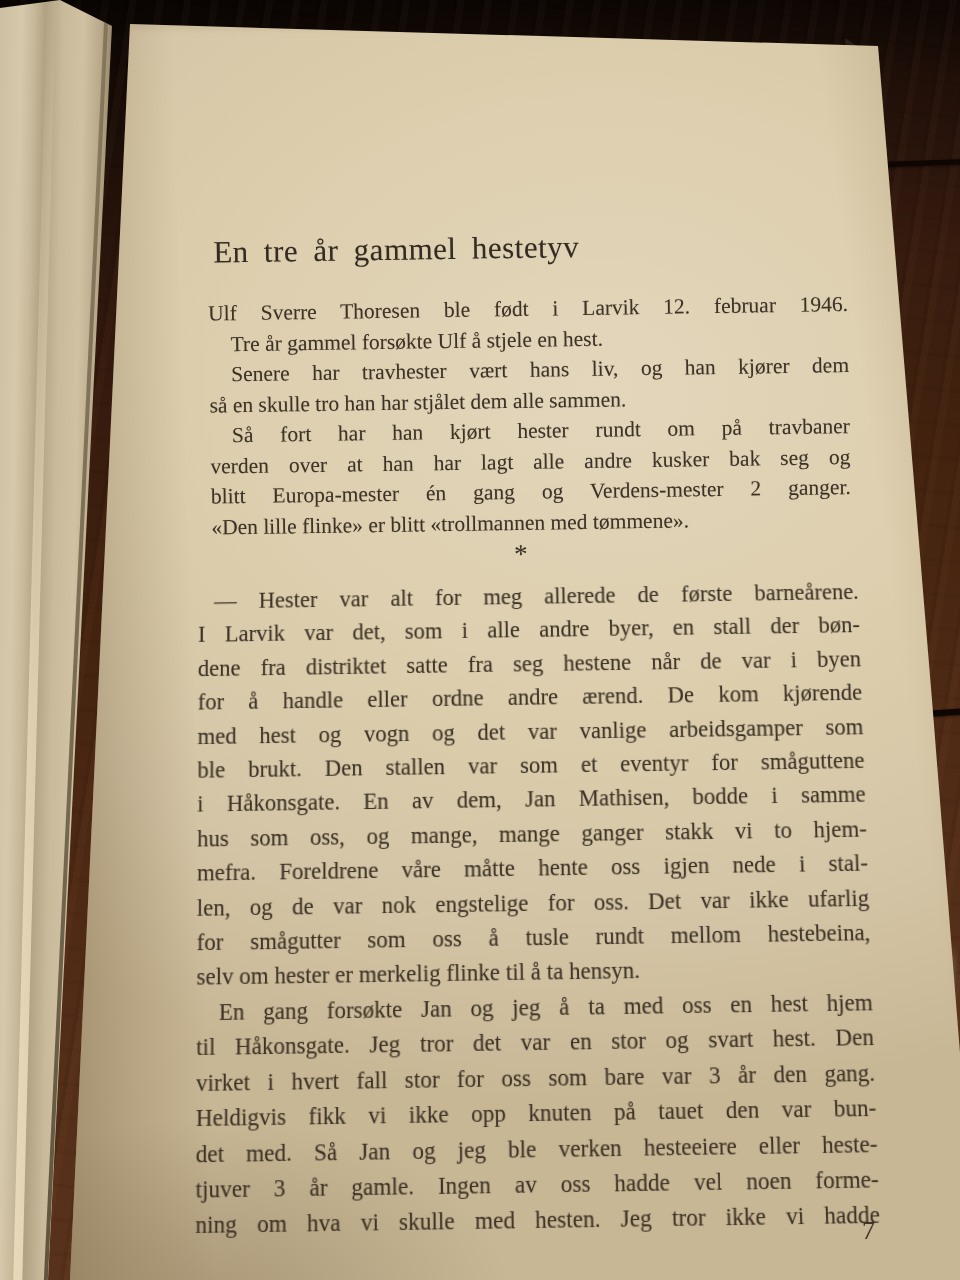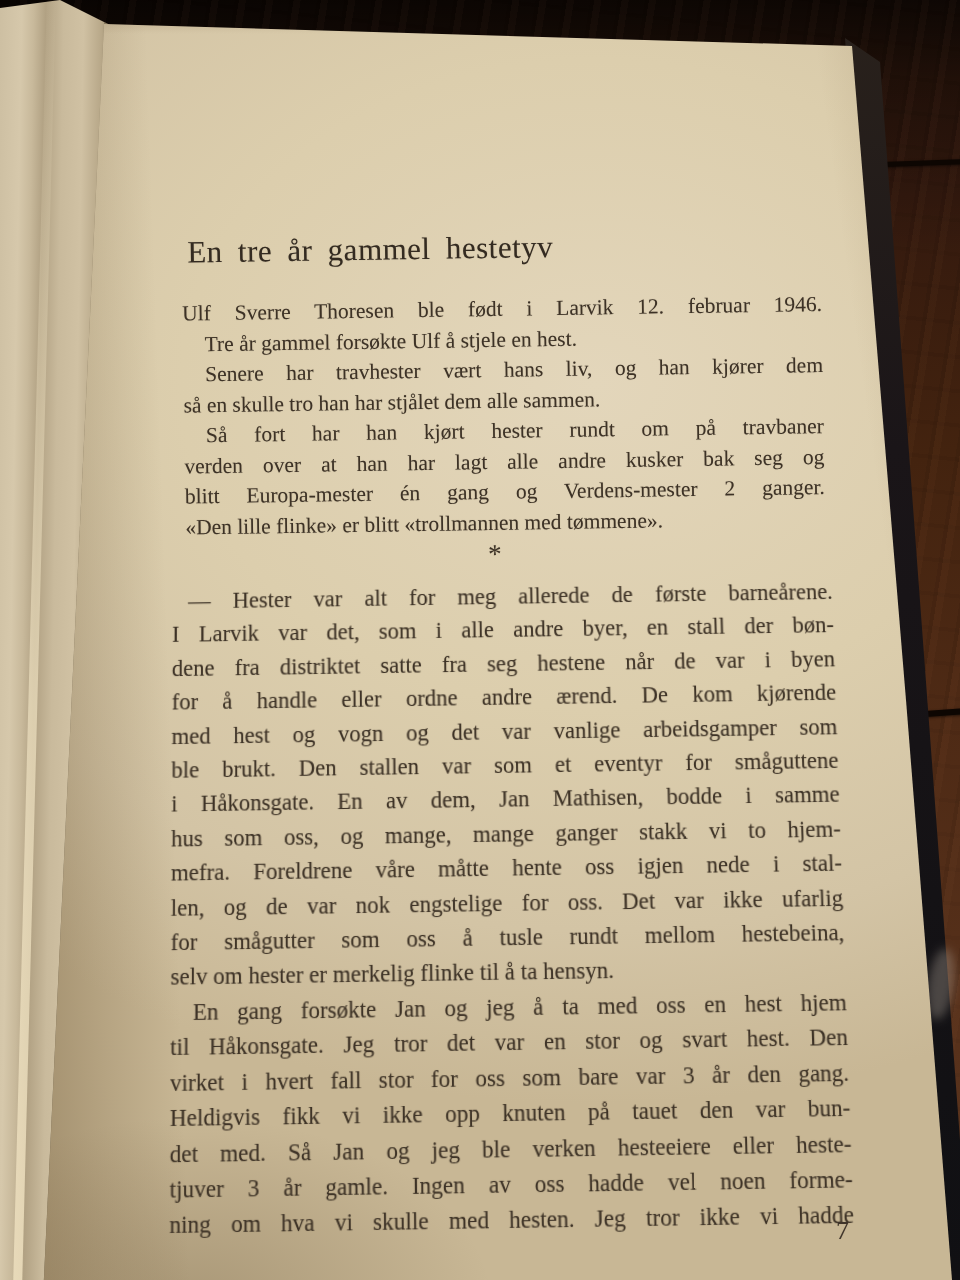--- a/index.html
+++ b/index.html
@@ -53,20 +53,21 @@
   
   .page{
     position:absolute;inset:0;
     clip-path:polygon(104px 24px,852px 46px,906px 700px,952px 1280px,44px 1280px);
     background:
       linear-gradient(to bottom, rgba(110,88,56,.38) 0px, rgba(110,88,56,0) 34px),
       linear-gradient(88deg, rgba(110,88,55,.42) 40px, rgba(110,88,55,.20) 115px, rgba(110,88,55,0) 190px),
       linear-gradient(262deg, rgba(120,95,58,.30) 0px, rgba(120,95,58,0) 150px),
       radial-gradient(430px 270px at 20% 102%, rgba(104,85,56,.32), rgba(104,85,56,0) 70%),
       radial-gradient(920px 720px at 62% 30%, #e3d6bb 0%, #dccead 45%, #d3c4a5 76%, #c8b795 100%);
+    margin-left: 26px;
   }
   
   .column{
     position:absolute;left:150px;top:234px;width:700px;
     transform:rotate(-0.85deg);transform-origin:0 0;
     color:#3d3226;text-shadow:0 0 1px rgba(61,50,38,.25);
   }
   .title{
     margin-left:37px;font-size:31px;line-height:38px;
     word-spacing:7px;letter-spacing:.5px;color:#342b21;

